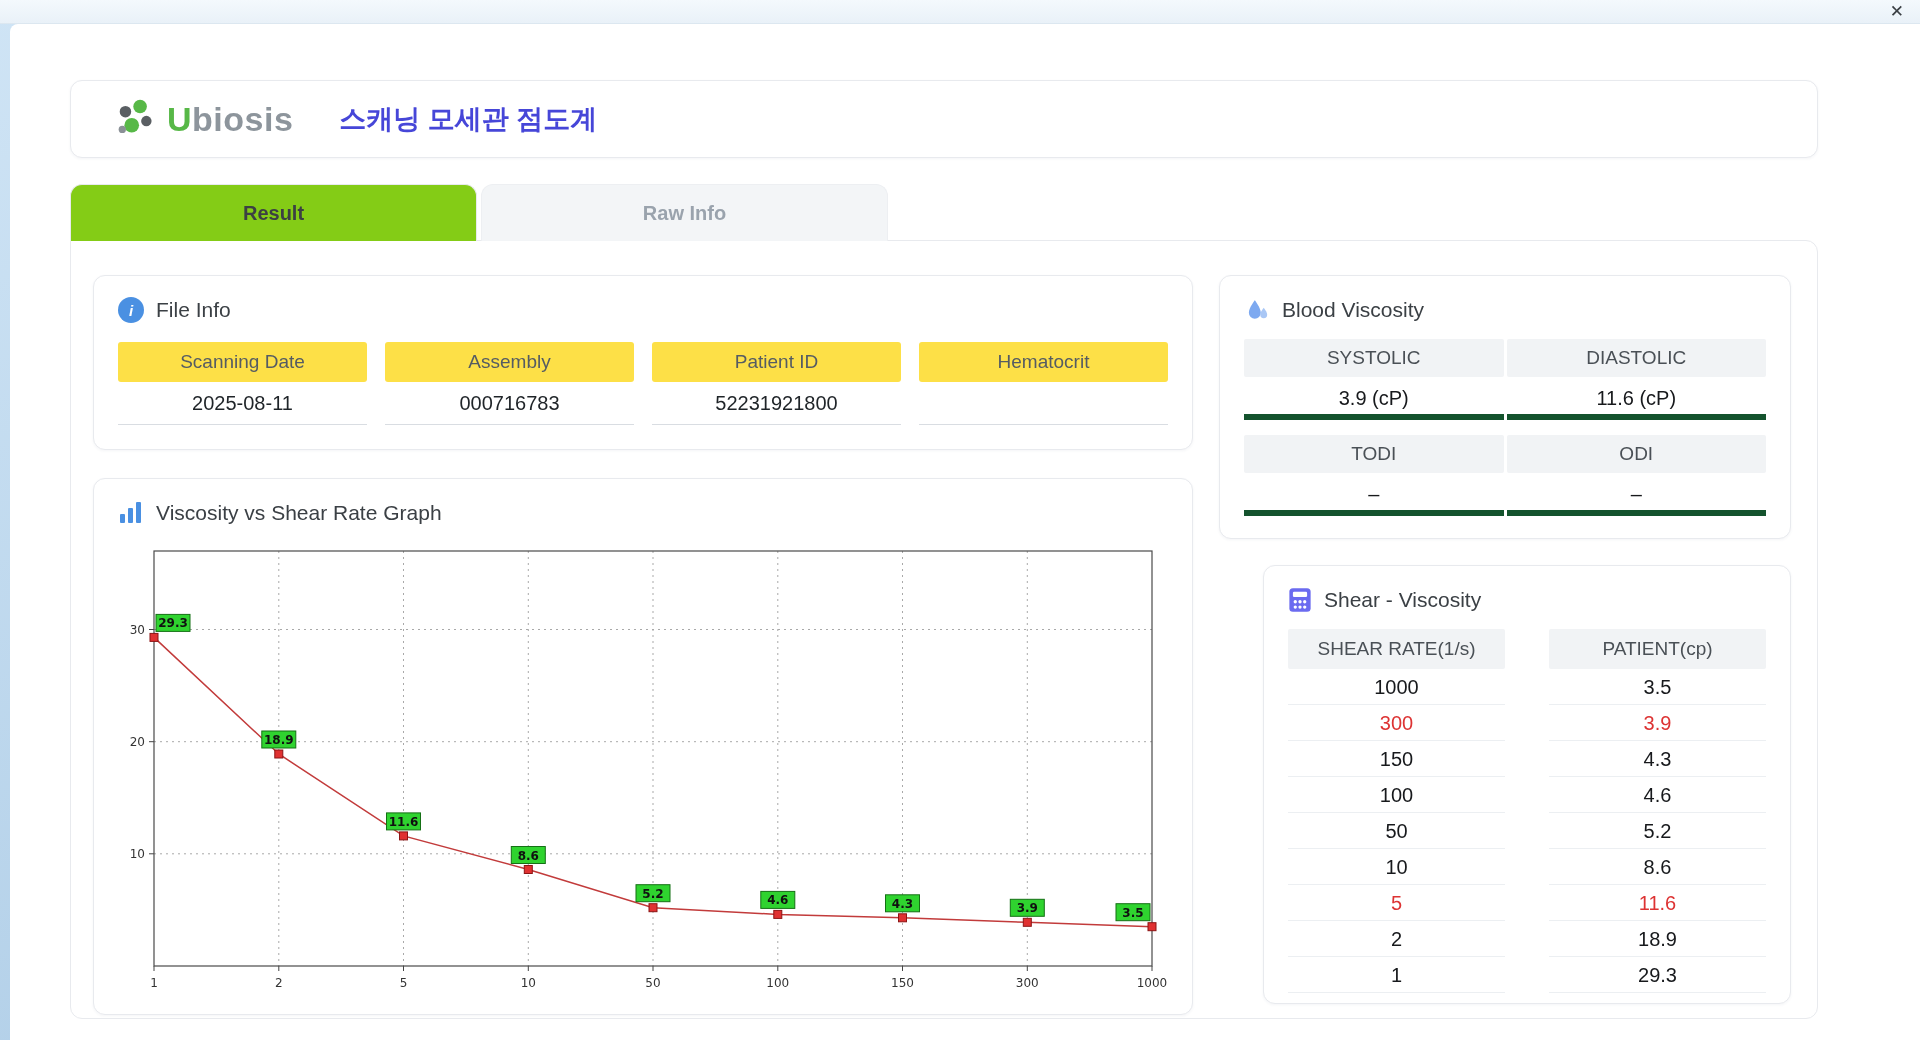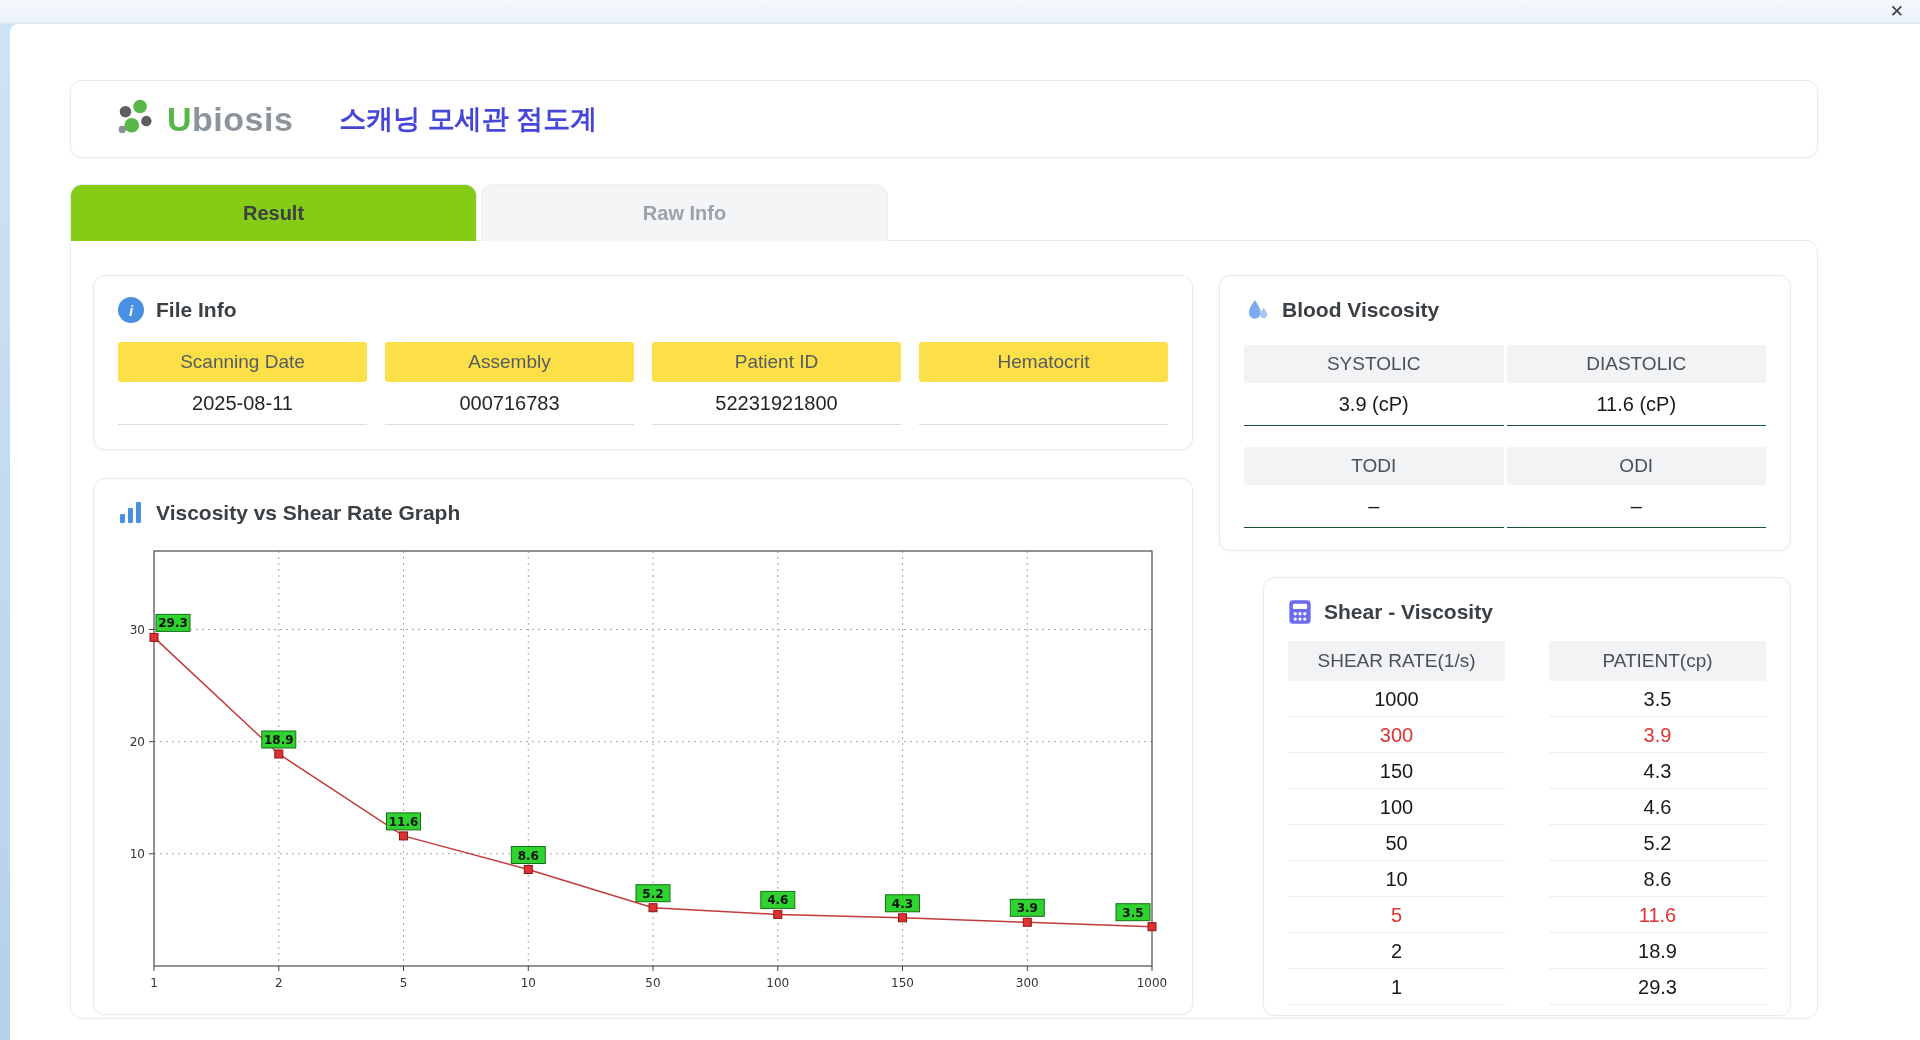--- a/index.html
+++ b/index.html
@@ -78,21 +78,21 @@
     background: #fff;
     height: 779px;
     padding: 34px 26px 26px 22px;
     display: flex; gap: 26px;
     position: relative; z-index: 2;
   }
   .left-col { flex: 0 0 1100px; display: flex; flex-direction: column; }
   .right-col { flex: 1; display: flex; flex-direction: column; }
 
   .card-title-row { display: flex; align-items: center; gap: 12px; height: 28px; }
-  .card-title-row h2 { font-size: 21px; font-weight: bold; color: #3b4045; }
+  .card-title-row h2 { font-size: 21px; font-weight: normal; color: #3b4045; }
 
   .badge-icon {
     width: 26px; height: 26px; border-radius: 50%;
     background: #4a90e2; color: #fff;
     font-size: 15px; font-weight: bold; font-style: italic;
     display: flex; align-items: center; justify-content: center;
     flex: 0 0 26px;
   }
 
   
@@ -118,29 +118,29 @@
   .tick { stroke: #444; stroke-width: 1; }
   .plot-border { fill: none; stroke: #4a4a4a; stroke-width: 1.2; }
   .series-line { fill: none; stroke: #c23b3b; stroke-width: 1.5; }
   .marker { fill: #e03131; stroke: #8c1515; stroke-width: 1; }
   .dlabel { fill: #2fd32f; stroke: #157015; stroke-width: 1; }
   .dlabel-text { font: bold 12px "DejaVu Sans", sans-serif; fill: #101010; }
   .xtick, .ytick { font: 12px "DejaVu Sans", sans-serif; fill: #333; }
 
   
   .bv-card { padding: 20px 24px 22px; margin-bottom: 26px; }
-  .bv-grid { display: grid; grid-template-columns: 1fr 1fr; column-gap: 3px; margin-top: 21px; }
+  .bv-grid { display: grid; grid-template-columns: 1fr 1fr; column-gap: 3px; margin-top: 15px; }
   .bv-header {
     background: #f1f3f5; height: 38px; line-height: 38px;
     text-align: center; font-size: 19px; color: #4a5056; border-radius: 2px;
   }
   .bv-value {
     height: 43px; line-height: 43px;
     text-align: center; font-size: 20px; color: #17191c;
-    border-bottom: 1px solid #14532d;
+    border-bottom: 6px solid #14532d;
   }
 
   
   .sv-card { flex: 1; padding: 20px 24px 10px; margin-left: 44px; }
   .sv-table { margin-top: 15px; }
   .sv-row { display: grid; grid-template-columns: 1fr 1fr; column-gap: 3px; gap: 44px; }
   .sv-head .sv-cell {
     background: #f1f3f5; height: 40px; line-height: 40px;
     font-size: 19px; color: #4a5056; text-align: center; border-radius: 2px;
   }

